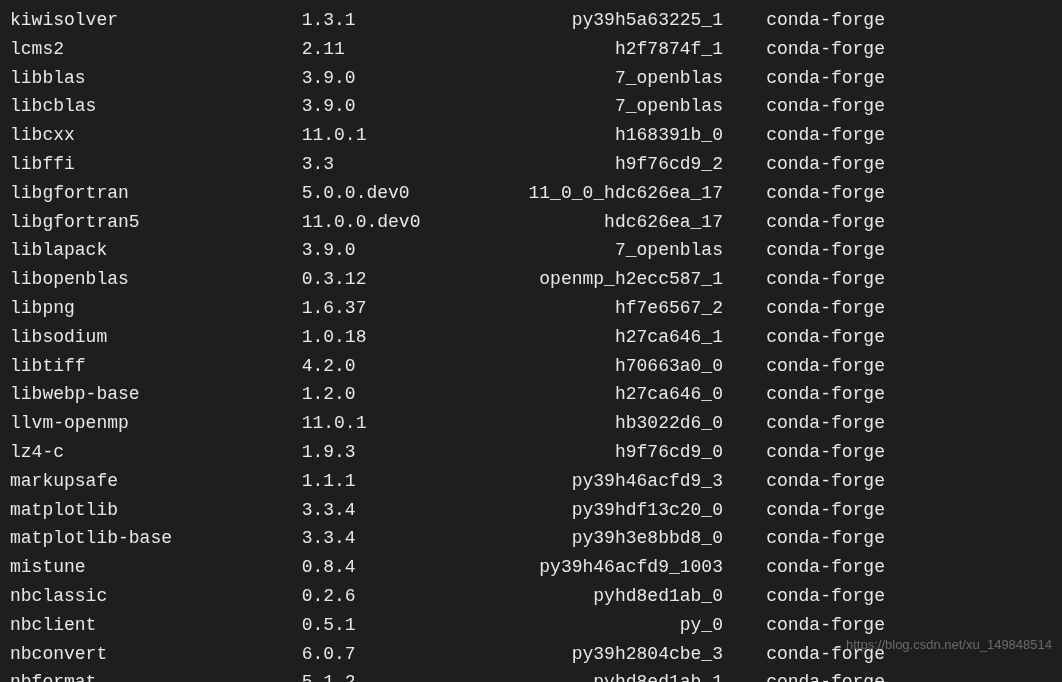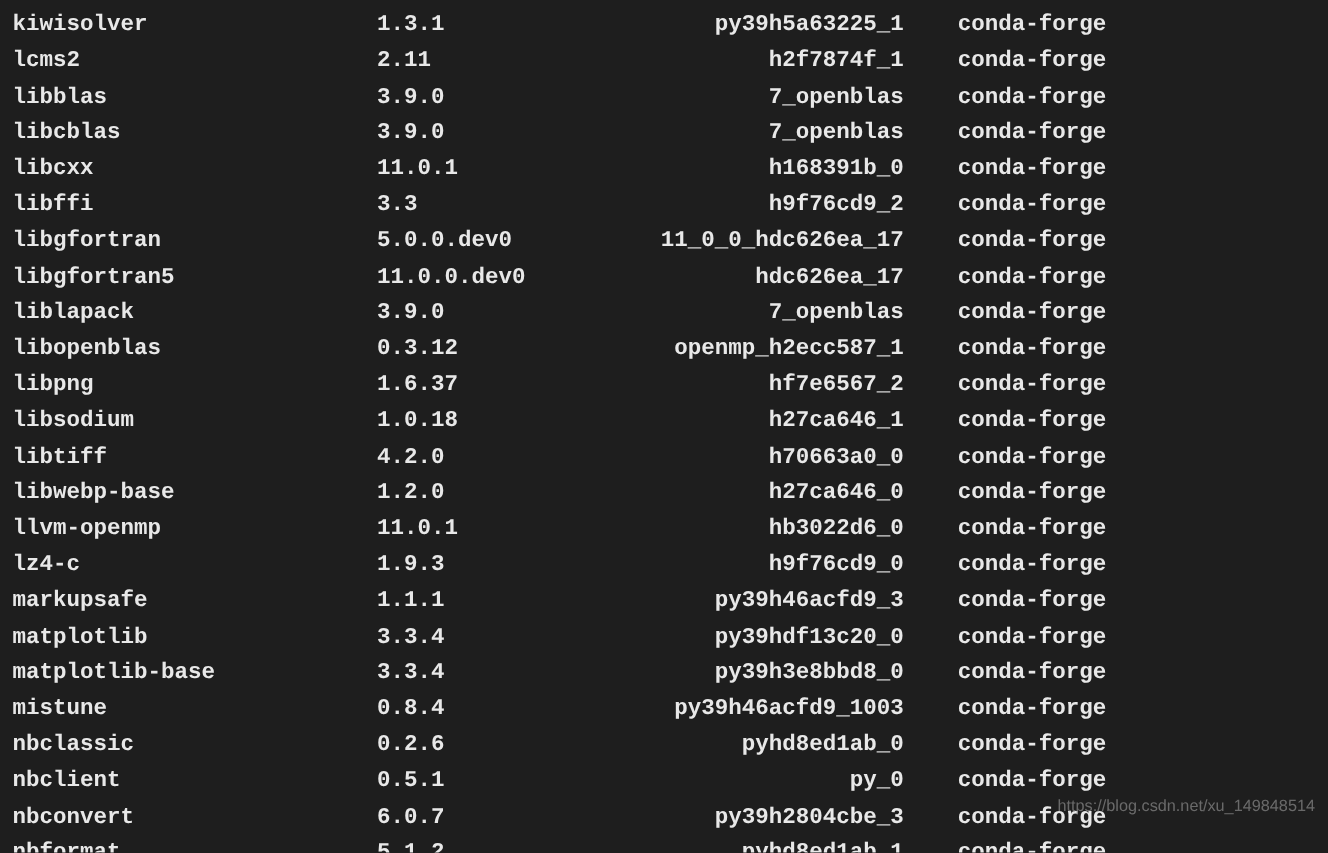--- a/index.html
+++ b/index.html
@@ -14,21 +14,20 @@
       height: 682px;
       overflow: hidden;
       position: relative;
     }
     .terminal {
       padding: 6px 10px;
       white-space: pre;
     }
     .row {
       display: block;
-      font-weight: bold;
     }
     .watermark {
       position: absolute;
       bottom: 26px;
       right: 10px;
       font-size: 13px;
       color: #8a8a8a;
       opacity: 0.7;
       font-family: Arial, sans-serif;
       margin-top: 19px;

